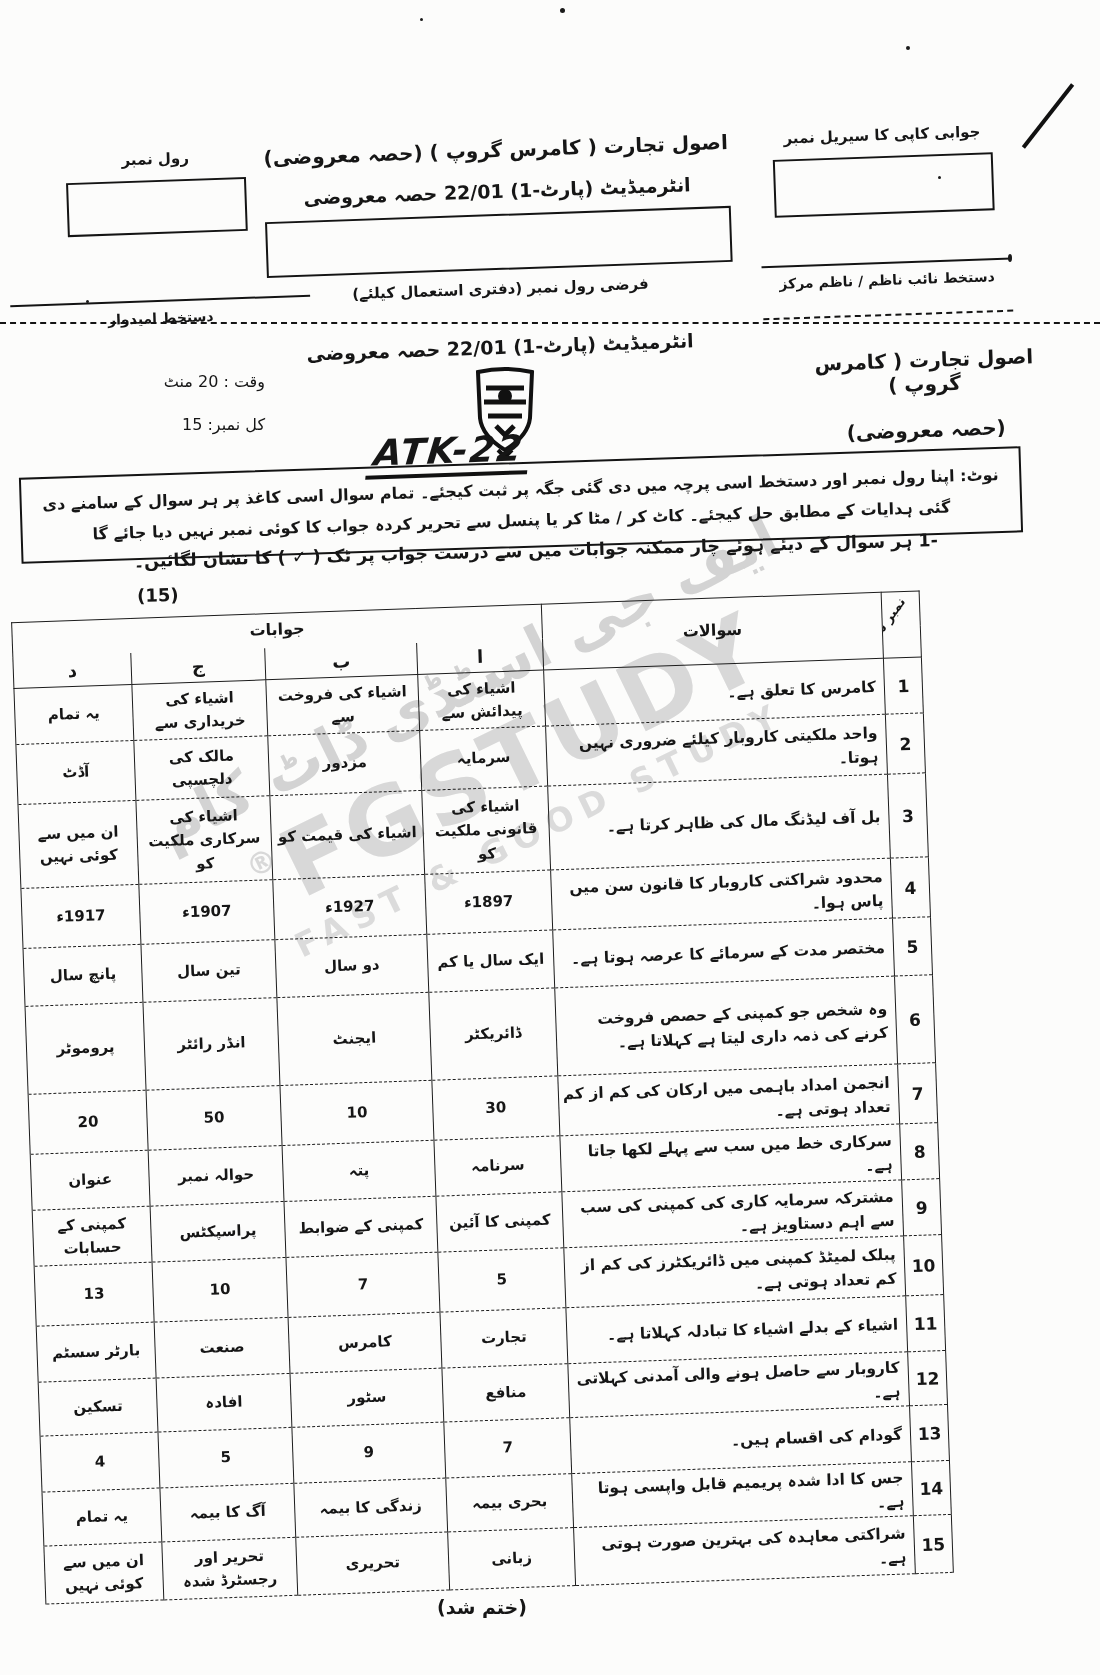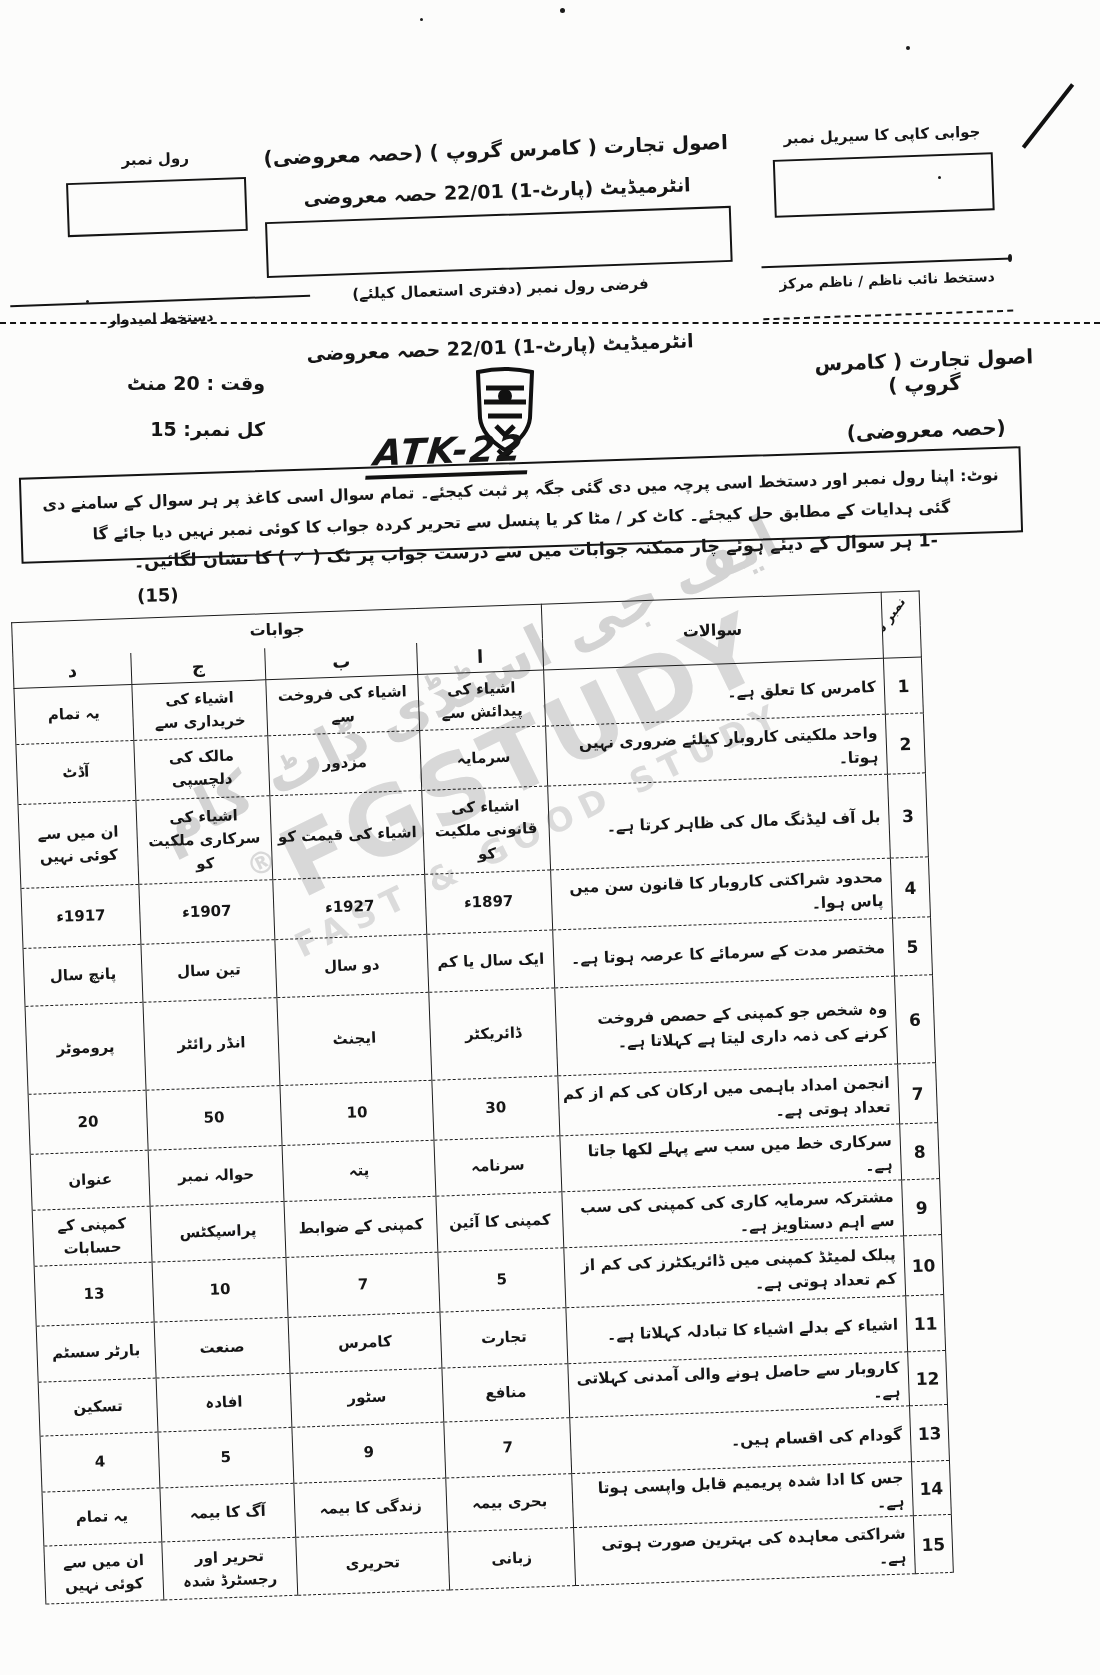--- a/index.html
+++ b/index.html
@@ -42,21 +42,21 @@
   .info-right{top:348px;left:800px;width:250px;text-align:center;transform:rotate(-2deg);}
   .info-right div{font-size:20px;font-weight:bold;}
   .info-right div + div{margin-top:22px;}
   .info-center{top:336px;left:250px;width:500px;text-align:center;transform:rotate(-2deg);}
   .info-center .paper-line{font-size:19px;font-weight:bold;}
   .crest{top:366px;left:472px;}
   .code-mark{top:430px;left:368px;font-size:36px;font-weight:900;font-style:italic;
              letter-spacing:2px;border-bottom:4px solid #111;padding:0 6px 2px;
              transform:skewX(-8deg) rotate(-2deg);direction:ltr;}
   .info-left{top:372px;left:105px;width:160px;text-align:right;}
-  .info-left div{font-size:19px;font-weight:bold;}
+  .info-left div{font-size:16px;font-weight:normal;}
   .info-left div + div{margin-top:24px;}
 
   
   .note-box{top:462px;left:20px;width:1002px;border:2.5px solid #141414;padding:10px 16px;
             font-size:16px;font-weight:bold;line-height:1.95;text-align:center;
             transform:rotate(-1.8deg);background:transparent;}
 
   
   .instruction{top:542px;left:28px;width:910px;transform:rotate(-1.5deg);font-weight:bold;
                font-size:17.5px;}
@@ -331,14 +331,15 @@
       <td class="c-no">15</td>
       <td class="c-q">شراکتی معاہدہ کی بہترین صورت ہوتی ہے۔</td>
       <td class="c-opt">زبانی</td>
       <td class="c-opt">تحریری</td>
       <td class="c-opt">تحریر اور رجسٹرڈ شدہ</td>
       <td class="c-opt">ان میں سے کوئی نہیں</td>
     </tr>
   </tbody>
   </table>
 
+  <div class="footer z">(ختم شد)</div>
 
 </div>
 
 </body></html>

